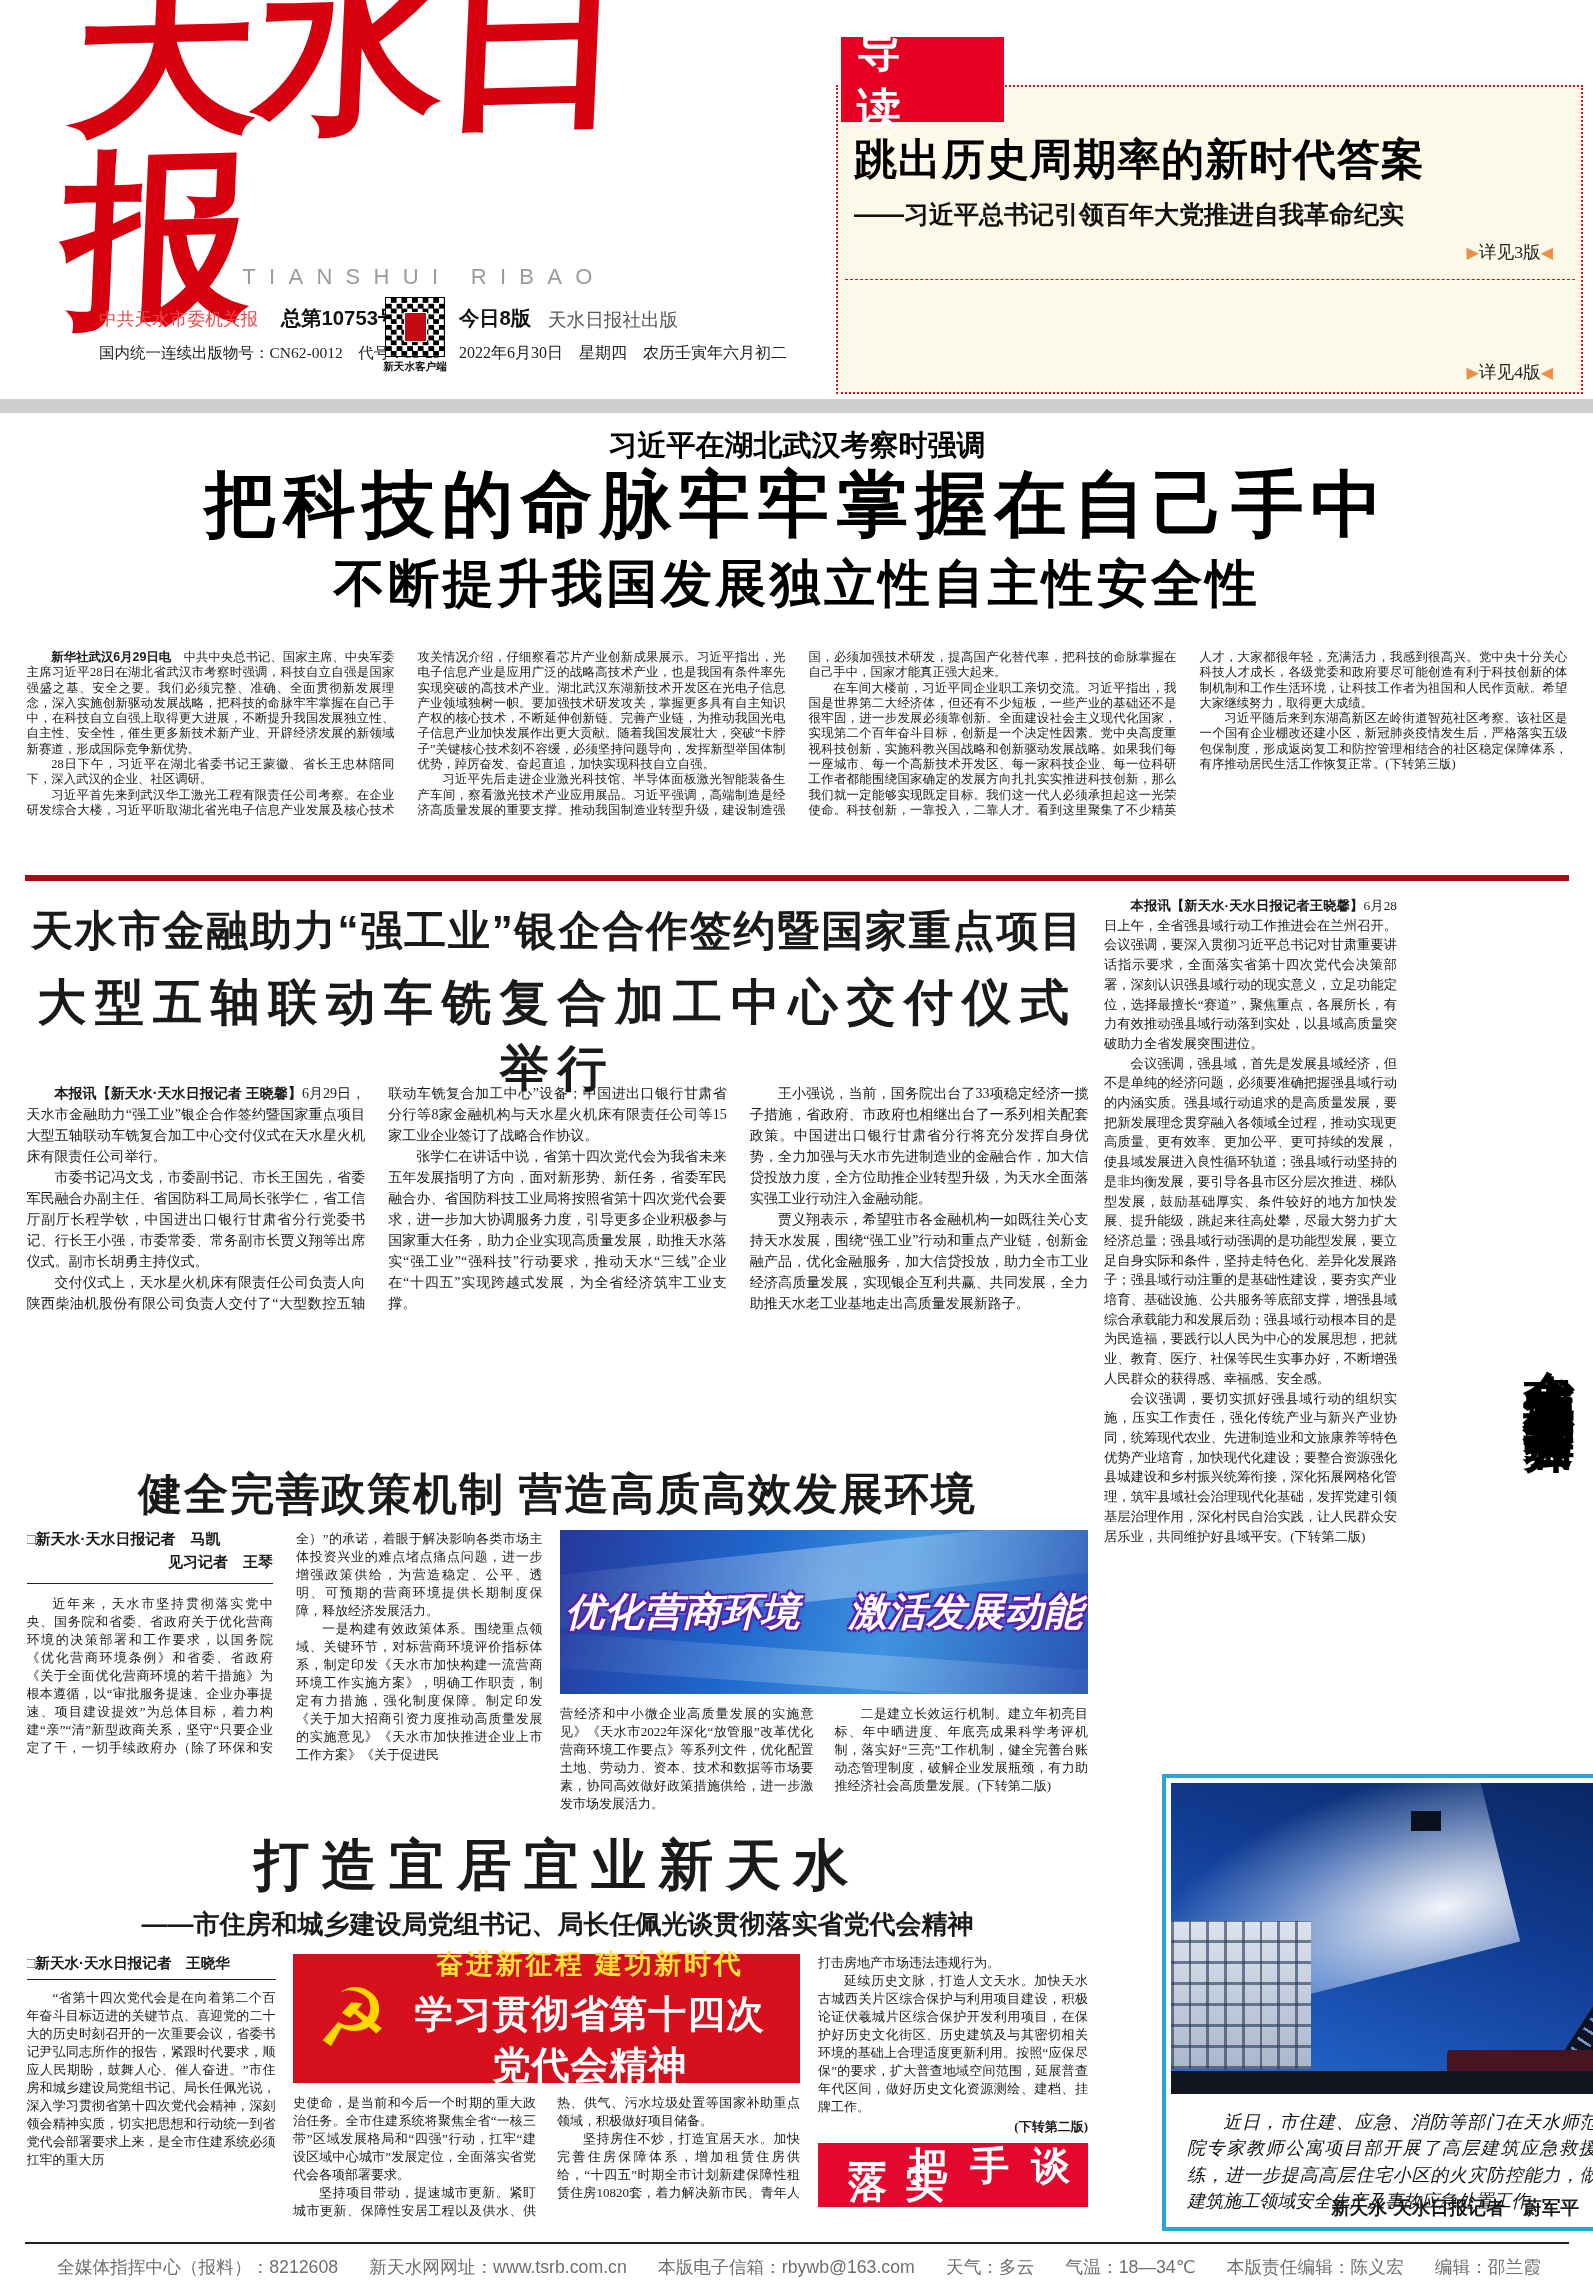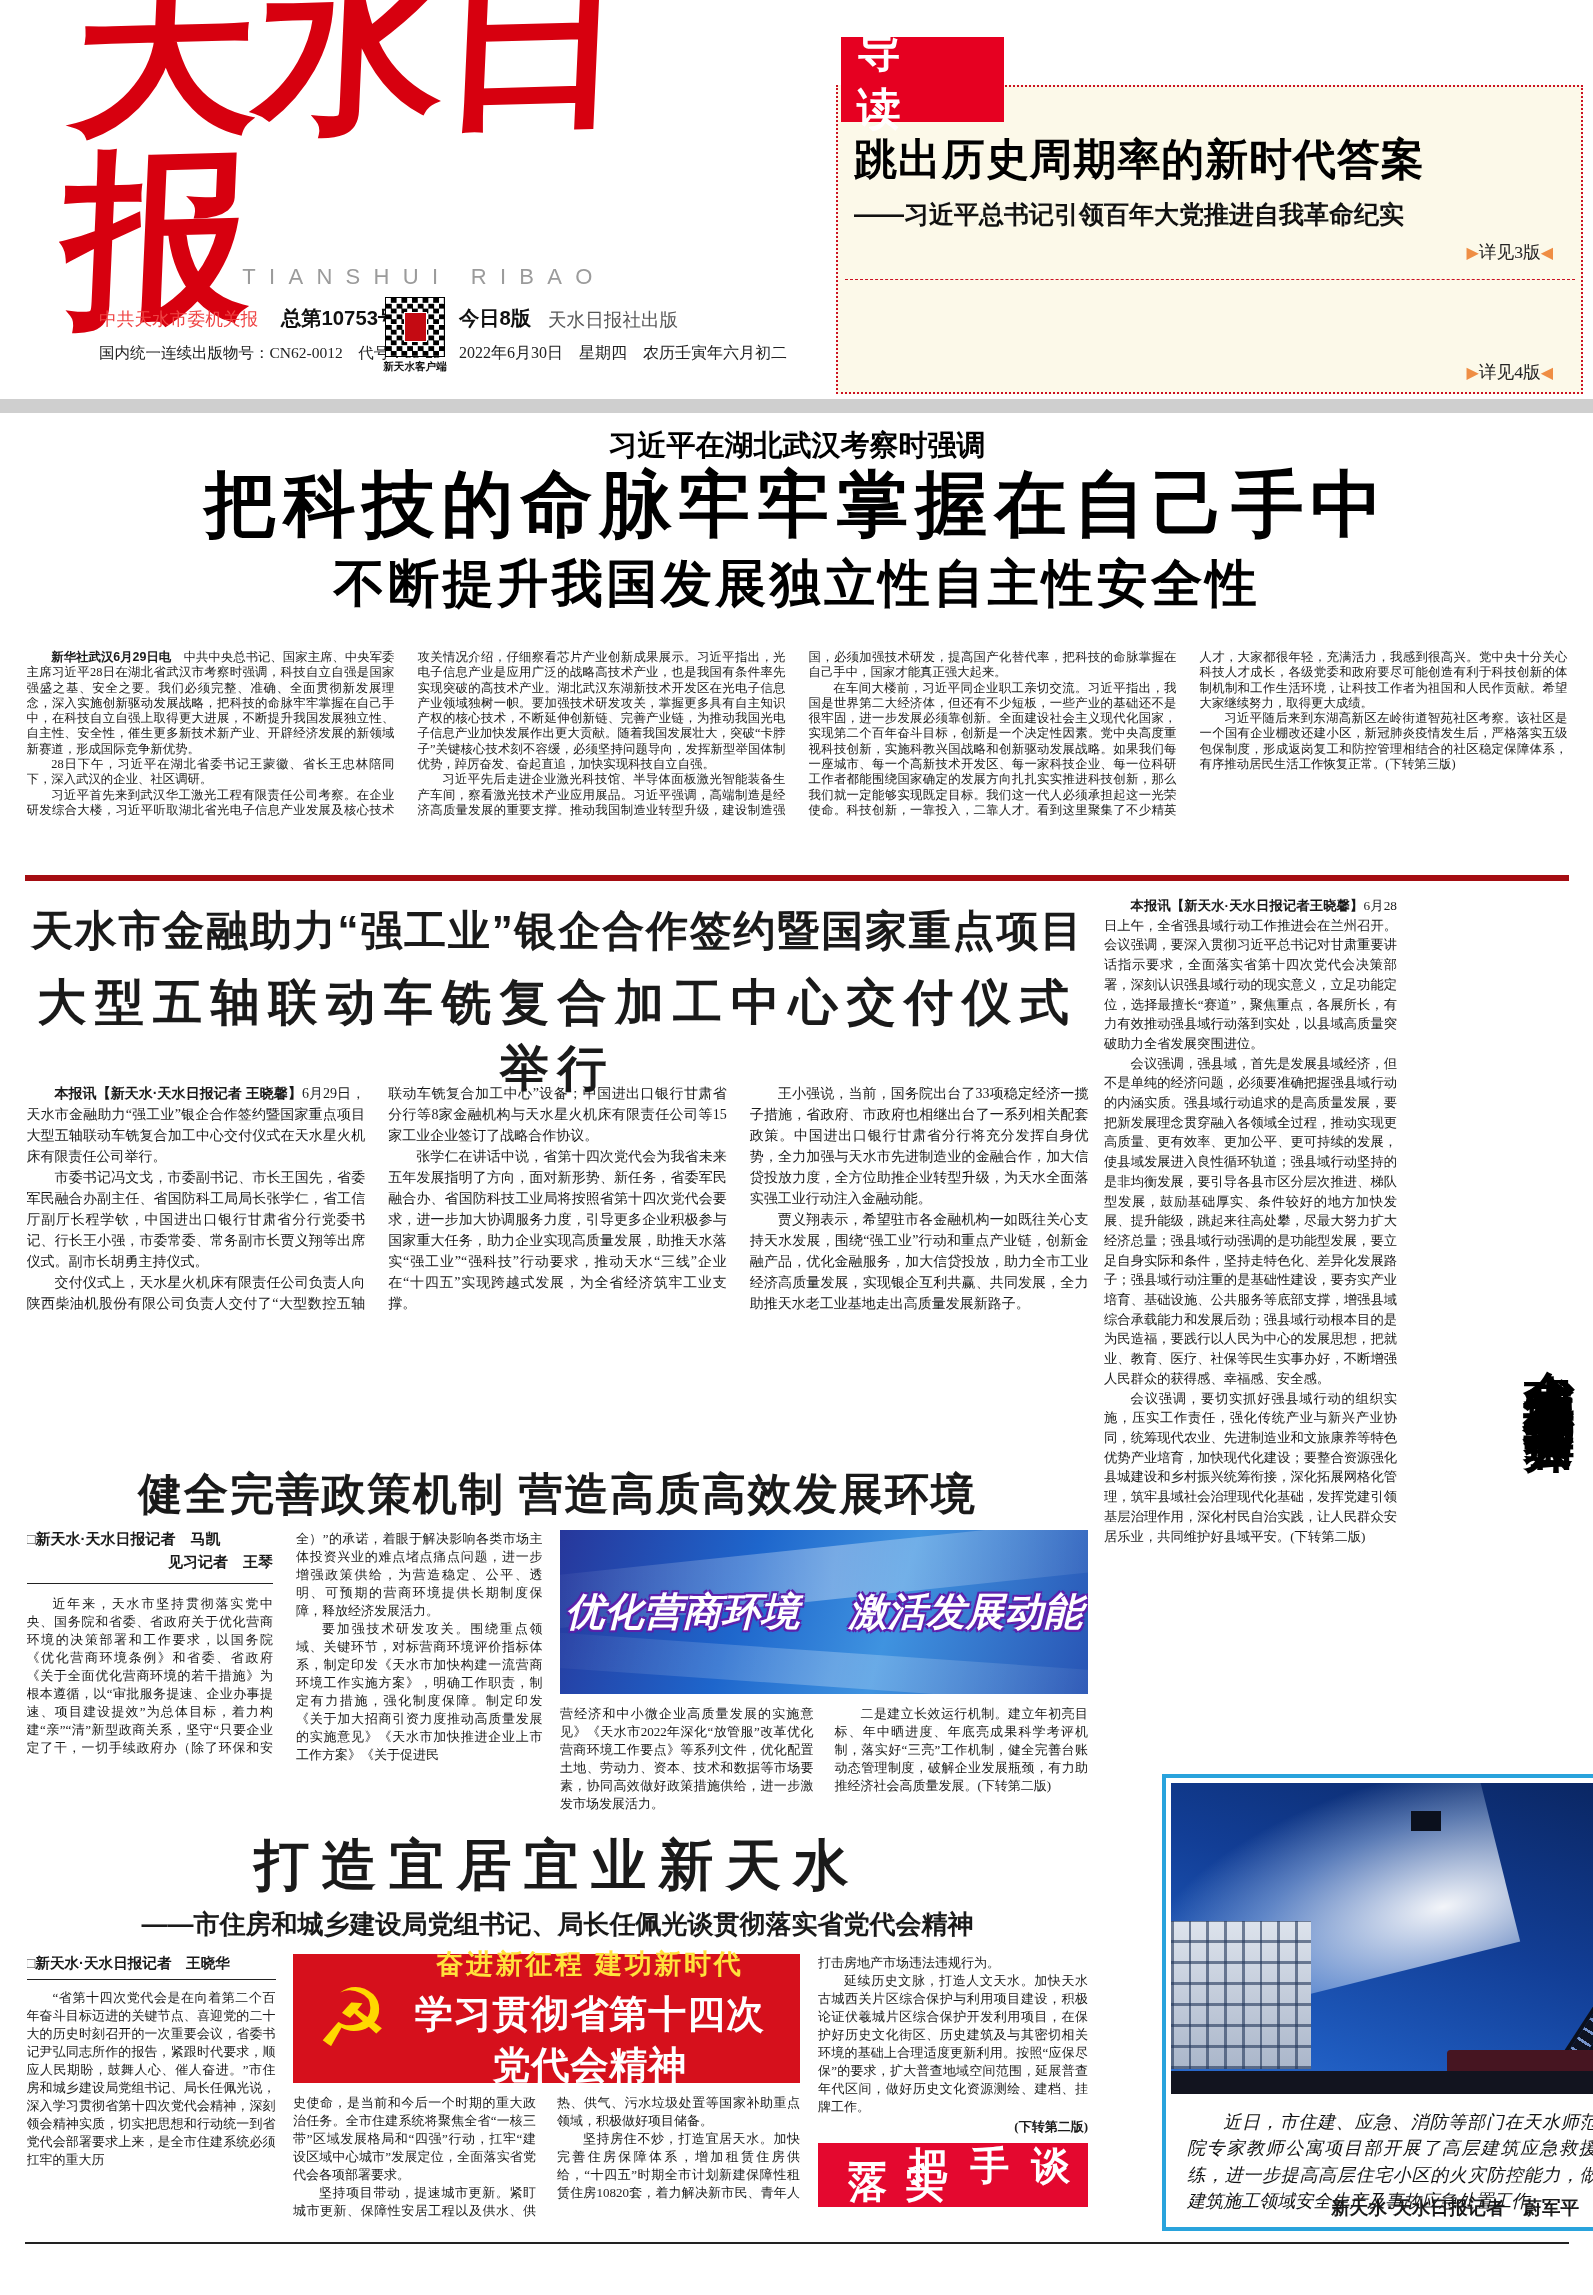--- a/index.html
+++ b/index.html
@@ -191,21 +191,21 @@
     </div>
   <div class="abs vert-title">全省强县域行动工作推进会召开</div>
 
   <div class="abs env-h center sans">健全完善政策机制  营造高质高效发展环境</div>
   <div class="abs env-a just">
     <div class="byline-box sans">
       <span>□新天水·天水日报记者　马凯</span>
       <span class="b2">见习记者　王琴</span>
     </div>
   <p class="para">近年来，天水市坚持贯彻落实党中央、国务院和省委、省政府关于优化营商环境的决策部署和工作要求，以国务院《优化营商环境条例》和省委、省政府《关于全面优化营商环境的若干措施》为根本遵循，以“审批服务提速、企业办事提速、项目建设提效”为总体目标，着力构建“亲”“清”新型政商关系，坚守“只要企业定了干，一切手续政府办（除了环保和安全）”的承诺，着眼于解决影响各类市场主体投资兴业的难点堵点痛点问题，进一步增强政策供给，为营造稳定、公平、透明、可预期的营商环境提供长期制度保障，释放经济发展活力。</p>
-      <p class="para">要加强技术研发攻关。围绕重点领域、关键环节，对标营商环境评价指标体系，制定印发《天水市加快构建一流营商环境工作实施方案》，明确工作职责，制定有力措施，强化制度保障。制定印发《关于加大招商引资力度推动高质量发展的实施意见》《天水市加快推进企业上市工作方案》《关于促进民</p>
+      <p class="para">一是构建有效政策体系。围绕重点领域、关键环节，对标营商环境评价指标体系，制定印发《天水市加快构建一流营商环境工作实施方案》，明确工作职责，制定有力措施，强化制度保障。制定印发《关于加大招商引资力度推动高质量发展的实施意见》《天水市加快推进企业上市工作方案》《关于促进民</p>
     </div>
   <div class="abs env-banner">
     <div class="streak"></div>
     <div class="streak2"></div>
     <div class="txt sans">
         <span>优化营商环境</span>
         <span>激活发展动能</span>
       </div>
   </div>
   <div class="abs env-b just cont">
@@ -250,15 +250,24 @@
       <div class="rwall"></div>
       <div class="ground"></div>
     </div>
     <div class="photo-cap">
       <span class="cap-text">近日，市住建、应急、消防等部门在天水师范学院专家教师公寓项目部开展了高层建筑应急救援演练，进一步提高高层住宅小区的火灾防控能力，做好建筑施工领域安全生产及事故应急处置工作。</span>
     </div>
     <div class="photo-credit sans">新天水·天水日报记者　蔚军平　摄</div>
   </div>
 
   <div class="abs footline"></div>
+  <div class="abs footer sans">
+    <span>全媒体指挥中心（报料）：8212608</span>
+    <span>新天水网网址：www.tsrb.com.cn</span>
+    <span>本版电子信箱：rbywb@163.com</span>
+    <span>天气：多云</span>
+    <span>气温：18—34℃</span>
+    <span>本版责任编辑：陈义宏</span>
+    <span>编辑：邵兰霞</span>
+  </div>
 
 </div>
 
 
 </body></html>

